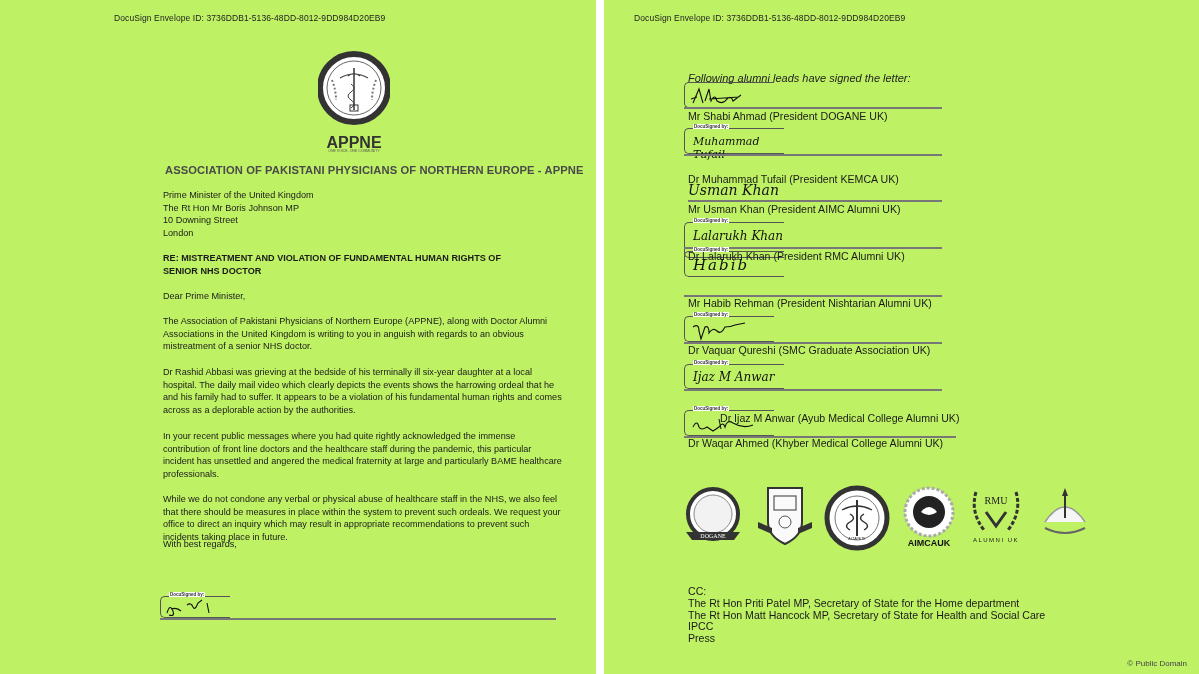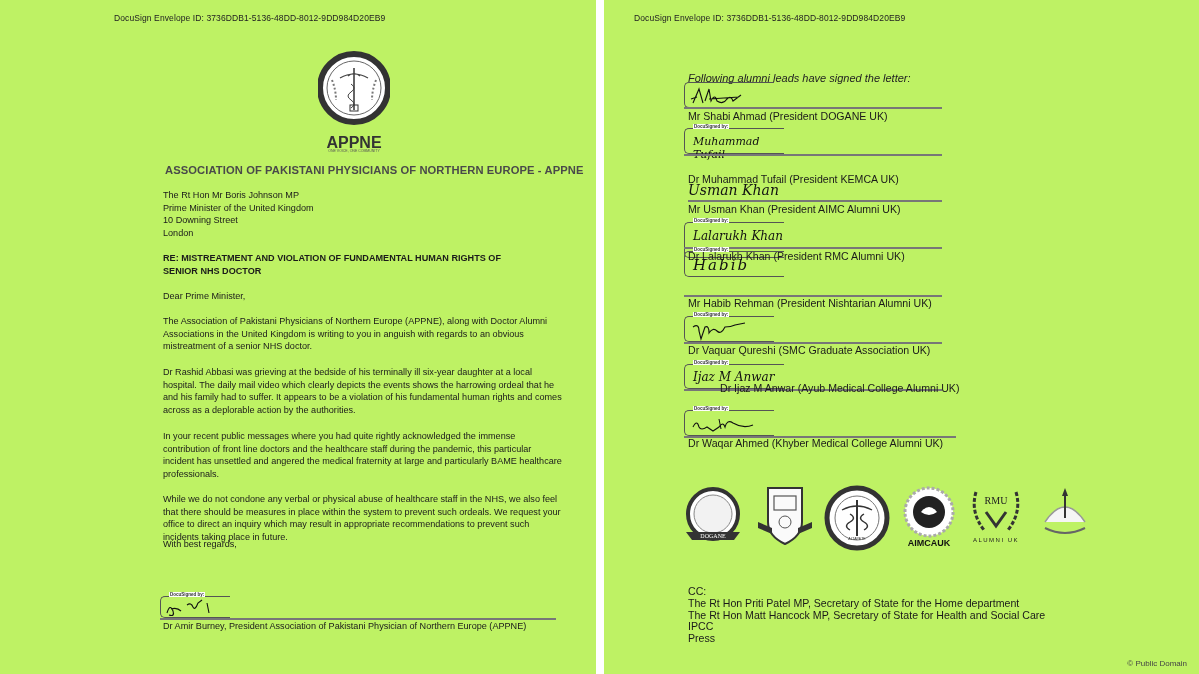--- a/index.html
+++ b/index.html
@@ -59,22 +59,22 @@
     <line x1="36" y1="18" x2="36" y2="60" stroke="#333" stroke-width="1.5"></line>
     <path d="M30 26 q6 -5 12 0 M22 28 q14 -8 28 0" stroke="#444" stroke-width="1.2" fill="none"></path>
     <path d="M33 34 q6 4 0 8 q-6 4 0 8 q6 4 0 8" stroke="#444" stroke-width="1" fill="none"></path>
     <rect x="32" y="55" width="8" height="6" fill="none" stroke="#333" stroke-width="1"></rect>
   </svg>
   <div class="logo-title">APPNE</div>
   <div class="logo-tag">ONE VOICE, ONE COMMUNITY</div>
   <div class="org-title">ASSOCIATION OF PAKISTANI PHYSICIANS OF NORTHERN EUROPE - APPNE</div>
 
   <div class="text addr">
+    <div>Prime Minister of the United Kingdom</div>
     <div>The Rt Hon Mr Boris Johnson MP</div>
-    <div>Prime Minister of the United Kingdom</div>
     <div>10 Downing Street</div>
     <div>London</div>
   </div>
 
   <div class="text re">
     <div>RE: MISTREATMENT AND VIOLATION OF FUNDAMENTAL HUMAN RIGHTS OF</div>
     <div>SENIOR NHS DOCTOR</div>
   </div>
 
   <div class="text salute">Dear Prime Minister,</div>
@@ -84,21 +84,20 @@
   <div class="text p4">While we do not condone any verbal or physical abuse of healthcare staff in the NHS, we also feel that there should be measures in place within the system to prevent such ordeals. We request your office to direct an inquiry which may result in appropriate recommendations to prevent such incidents taking place in future.</div>
   <div class="text regards">With best regards,</div>
 
   <div class="ds-box" style="left:160px; top:596px; width:70px; height:22px;">
     <span class="ds-label">DocuSigned by:</span>
     <svg width="70" height="22" style="position:absolute;left:0;top:0;">
       <path d="M6 16 q3 -10 6 -2 q2 6 -4 4 M10 12 q6 -2 10 2 M26 8 q4 -3 6 2 q2 4 5 -4 l4 -3 M46 6 l2 10" stroke="#111" stroke-width="1.1" fill="none"></path>
     </svg>
   </div>
   <div class="ds-line" style="left:160px; top:618px; width:396px;"></div>
-  <div class="text sig-name-left">Dr Amir Burney, President Association of Pakistani Physician of Northern Europe (APPNE)</div>
 </div>
 
 <div class="page page-right">
   <div class="envelope">DocuSign Envelope ID: 3736DDB1-5136-48DD-8012-9DD984D20EB9</div>
   <div class="intro">Following alumni leads have signed the letter:</div>
 
   <div class="ds-box" style="left:80px; top:82px; width:90px; height:26px;">
     <svg width="90" height="26" style="position:absolute;left:0;top:0;">
       <path d="M8 20 l6 -14 l4 14 M12 14 l-6 2 M20 18 l4 -12 l2 12 q4 -8 6 0 q6 4 10 -2 q4 -4 6 2 l8 -6 M24 16 l30 -2" stroke="#111" stroke-width="1.1" fill="none"></path>
     </svg>
@@ -138,21 +137,21 @@
     </svg>
   </div>
   <div class="ds-line" style="left:80px; top:342px; width:258px;"></div>
   <div class="signer" style="top:344px;text-align:center;">Dr Vaquar Qureshi (SMC Graduate Association UK)</div>
 
   <div class="ds-box" style="left:80px; top:364px; width:100px; height:25px;text-decoration:underline;">
     <span class="ds-label">DocuSigned by:</span>
     <span class="ds-script" style="left:8px; top:5px; font-size:12px;">Ijaz M Anwar</span>
   </div>
   <div class="ds-line" style="left:80px; top:389px; width:258px;"></div>
-  <div class="signer" style="top:382px;padding-left:32px;">Dr Ijaz M Anwar (Ayub Medical College Alumni UK)</div>
+  <div class="signer" style="top:412px;padding-left:32px;">Dr Ijaz M Anwar (Ayub Medical College Alumni UK)</div>
 
   <div class="ds-box" style="left:80px; top:410px; width:90px; height:26px;">
     <span class="ds-label">DocuSigned by:</span>
     <svg width="90" height="26" style="position:absolute;left:0;top:0;">
       <path d="M8 16 q4 -8 6 0 q2 4 8 0 l6 4 l6 -4 q4 -6 6 0 q2 -8 8 -4 q10 6 20 2" stroke="#111" stroke-width="1.1" fill="none"></path>
       <path d="M34 8 l2 10" stroke="#111" stroke-width="1" fill="none"></path>
     </svg>
   </div>
   <div class="ds-line" style="left:80px; top:436px; width:272px;"></div>
   <div class="signer" style="top:437px;">Dr Waqar Ahmed (Khyber Medical College Alumni UK)</div>

